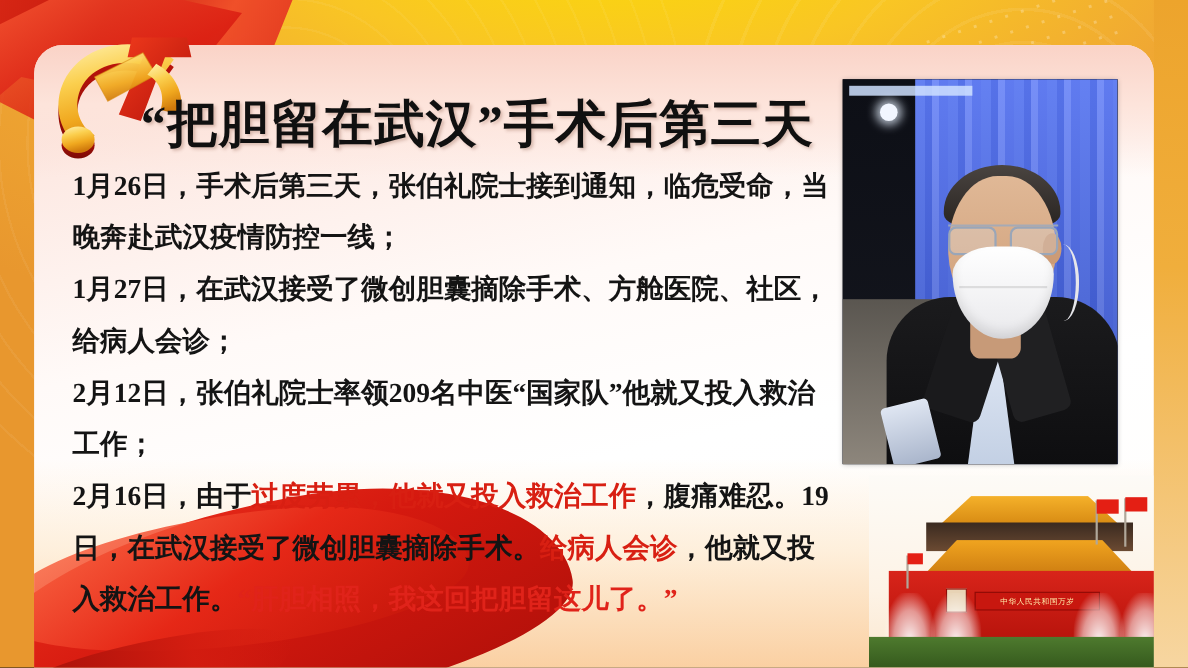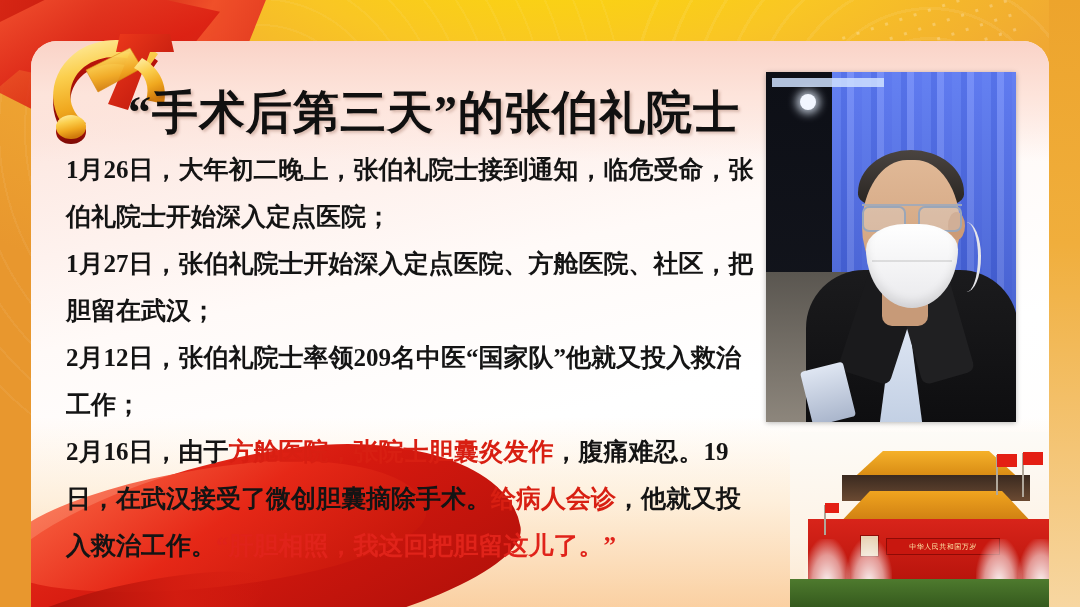--- a/index.html
+++ b/index.html
@@ -320,24 +320,24 @@
 
       <path d="M96 26 L146 26 L150 44 L126 44 L104 102 L84 96 L106 44 L92 44 Z" fill="url(#redhm)"></path>
 
       <path d="M62 62 L106 40 L118 60 L74 84 Z" fill="url(#gold)" opacity=".95"></path>
       <path d="M62 62 L106 40 L118 60 L74 84 Z" fill="none" stroke="#d88c12" stroke-width="1" opacity=".6"></path>
 
       <path d="M118 50 C136 60 144 78 140 96 L122 92 C126 80 122 66 110 60 Z" fill="url(#gold)"></path>
     </svg>
   </div>
 
-  <div class="title">“手术后第三天”的张伯礼院士</div>
+  <div class="title">“把胆留在武汉”手术后第三天</div>
 
   <div class="body-copy">
-    <p>1月26日，大年初二晚上，张伯礼院士接到通知，临危受命，张伯礼院士开始深入定点医院；</p>
-    <p>1月27日，张伯礼院士开始深入定点医院、方舱医院、社区，把胆留在武汉；</p>
+    <p>1月26日，手术后第三天，张伯礼院士接到通知，临危受命，当晚奔赴武汉疫情防控一线；</p>
+    <p>1月27日，在武汉接受了微创胆囊摘除手术、方舱医院、社区，给病人会诊；</p>
     <p>2月12日，张伯礼院士率领209名中医“国家队”他就又投入救治工作；</p>
-    <p><span>2月16日，由于</span><span class="hl">方舱医院，张院士胆囊炎发作</span><span>，腹痛难忍。19日，在武汉接受了微创胆囊摘除手术。</span><span class="hl">给病人会诊</span><span>，他就又投入救治工作。</span><span class="hl-q">“肝胆相照，我这回把胆留这儿了。”</span></p>
+    <p><span>2月16日，由于</span><span class="hl">过度劳累，他就又投入救治工作</span><span>，腹痛难忍。19日，在武汉接受了微创胆囊摘除手术。</span><span class="hl">给病人会诊</span><span>，他就又投入救治工作。</span><span class="hl-q">“肝胆相照，我这回把胆留这儿了。”</span></p>
   </div>
 
   <div class="gold-edge"></div>
 
 </div>
 
 </body></html>

